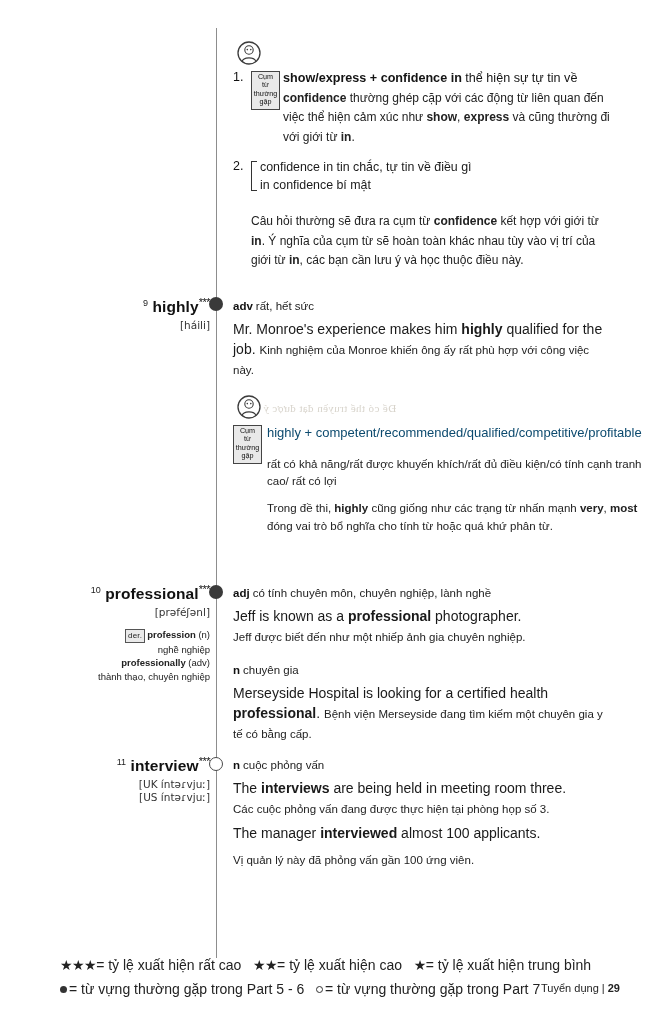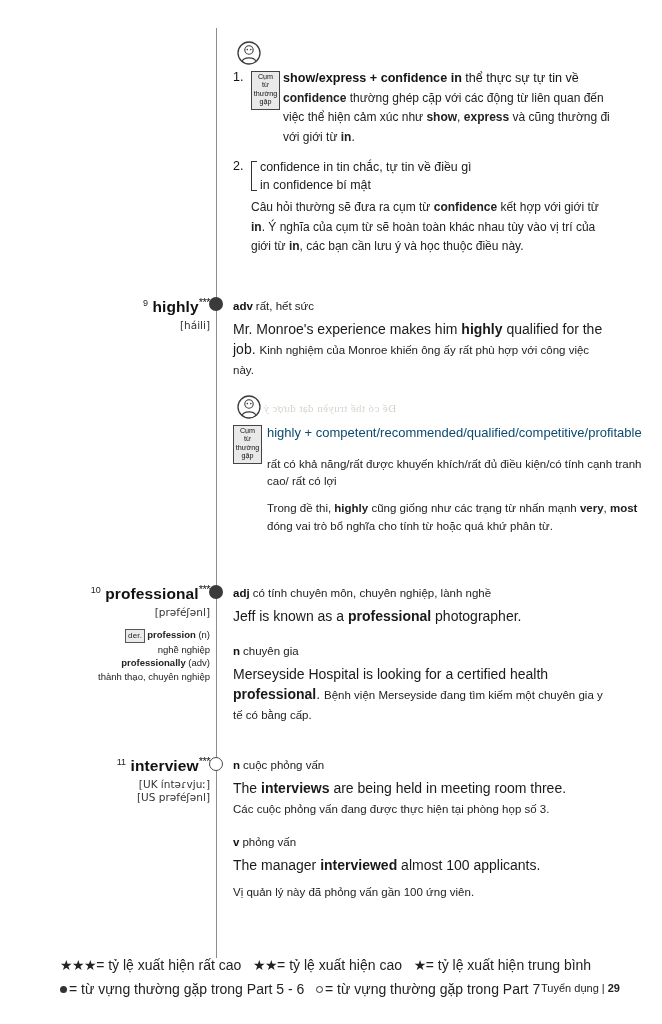--- a/index.html
+++ b/index.html
@@ -291,35 +291,35 @@
     <div class="li">
       <span class="n">1.</span>
       <div class="tipbox" style="padding-left:32px;">
         <div class="tipicon">
           <div>Cụm</div>
           <div>từ</div>
           <div>thường</div>
           <div>gặp</div>
         </div>
         <div class="li-head">
-          <b>show/express + confidence in</b><span> thể thực sự tự tin về</span>
+          <b>show/express + confidence in</b><span> thể hiện sự tự tin về</span>
         </div>
         <div class="li-body">
           <b>confidence</b> thường ghép cặp với các động từ liên quan đến việc thể hiện cảm xúc như <b>show</b>, <b>express</b> và cũng thường đi với giới từ <b>in</b>.
         </div>
       </div>
     </div>
 
     <div class="li" style="margin-top:12px;">
       <span class="n">2.</span>
       <div class="bracketed">
         <div>confidence in tin chắc, tự tin về điều gì</div>
         <div>in confidence bí mật</div>
       </div>
-      <div class="li-body" style="margin-top:4px;">
+      <div class="li-body" style="margin-top:18px;">
         Câu hỏi thường sẽ đưa ra cụm từ <b>confidence</b> kết hợp với giới từ <b>in</b>. Ý nghĩa của cụm từ sẽ hoàn toàn khác nhau tùy vào vị trí của giới từ <b>in</b>, các bạn cần lưu ý và học thuộc điều này.
       </div>
     </div>
   </div>
 
   <div class="entry" style="top:296px;">
     <div class="lemma-col">
       <div>
         <span class="num">9</span>
         <span class="headword">highly</span><span class="stars">***</span>
@@ -384,52 +384,50 @@
       </div>
     </div>
     <div class="dot" style="top:2px;"></div>
     <div class="def-col">
       <div class="sense">
         <span class="pos">adj</span><span class="vn">có tính chuyên môn, chuyên nghiệp, lành nghề</span>
       </div>
       <div class="example">
         Jeff is known as a <b>professional</b> photographer.
       </div>
+      <div class="trans" style="margin-top:2px;">Jeff được biết đến như một nhiếp ảnh gia chuyên nghiệp.</div>
 
       <div class="sense block-gap">
         <span class="pos">n</span><span class="vn">chuyên gia</span>
       </div>
       <div class="example">
         Merseyside Hospital is looking for a certified health <b>professional</b>. <span class="trans">Bệnh viện Merseyside đang tìm kiếm một chuyên gia y tế có bằng cấp.</span>
       </div>
     </div>
   </div>
 
   <div class="entry" style="top:755px;">
     <div class="lemma-col">
       <div>
         <span class="num">11</span>
         <span class="headword">interview</span><span class="stars">***</span>
       </div>
       <div class="phon">[UK íntəɾvjuː]</div>
-      <div class="phon phon-line">[US prəféʃənl]</div>
+      <div class="phon phon-line">[US íntəɾvjuː]</div>
     </div>
     <div class="dot hollow" style="top:2px;"></div>
     <div class="def-col">
       <div class="sense">
         <span class="pos">n</span><span class="vn">cuộc phỏng vấn</span>
       </div>
       <div class="example">
         The <b>interviews</b> are being held in meeting room three.
       </div>
       <div class="trans" style="margin-top:2px;">Các cuộc phỏng vấn đang được thực hiện tại phòng họp số 3.</div>
 
-      <div class="sense block-gap">
-        <span class="pos">v</span><span class="vn">phỏng vấn</span>
-      </div>
       <div class="example">
         The manager <b>interviewed</b> almost 100 applicants.
       </div>
       <div class="trans" style="margin-top:8px;">Vị quản lý này đã phỏng vấn gần 100 ứng viên.</div>
     </div>
   </div>
 
   <div class="footer-legend">
     <div>
       <span class="star">★★★</span><span>= tỷ lệ xuất hiện rất cao</span>

